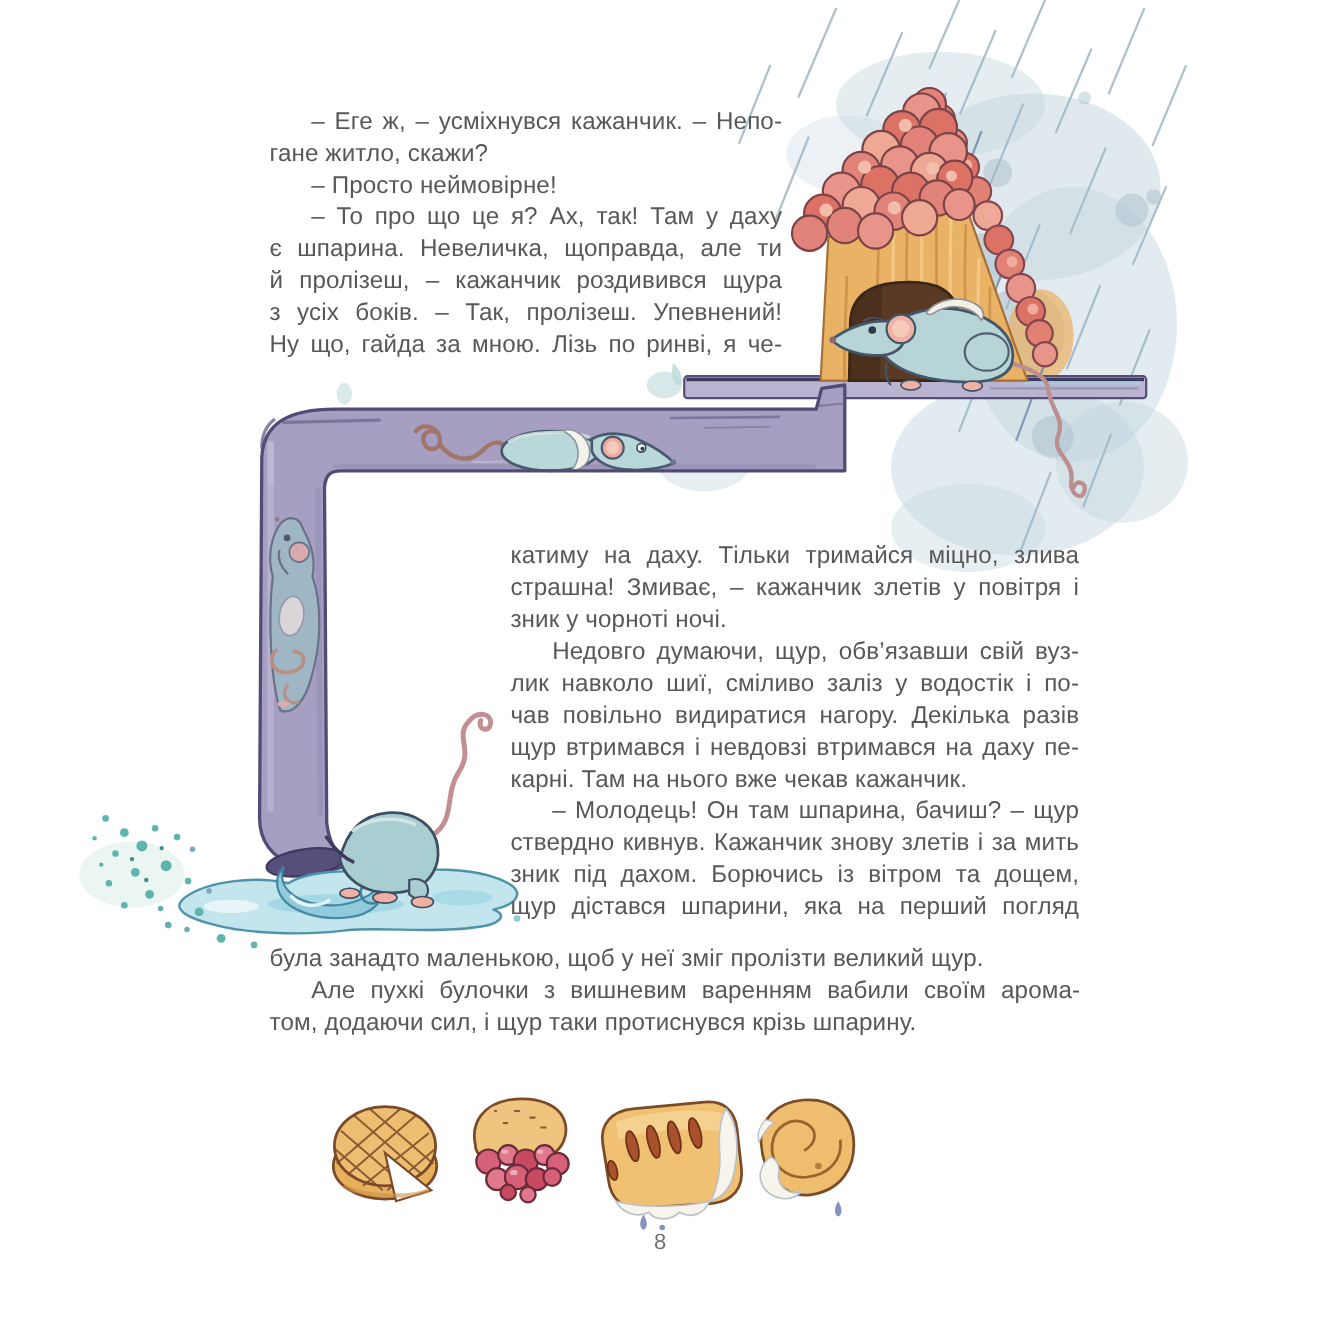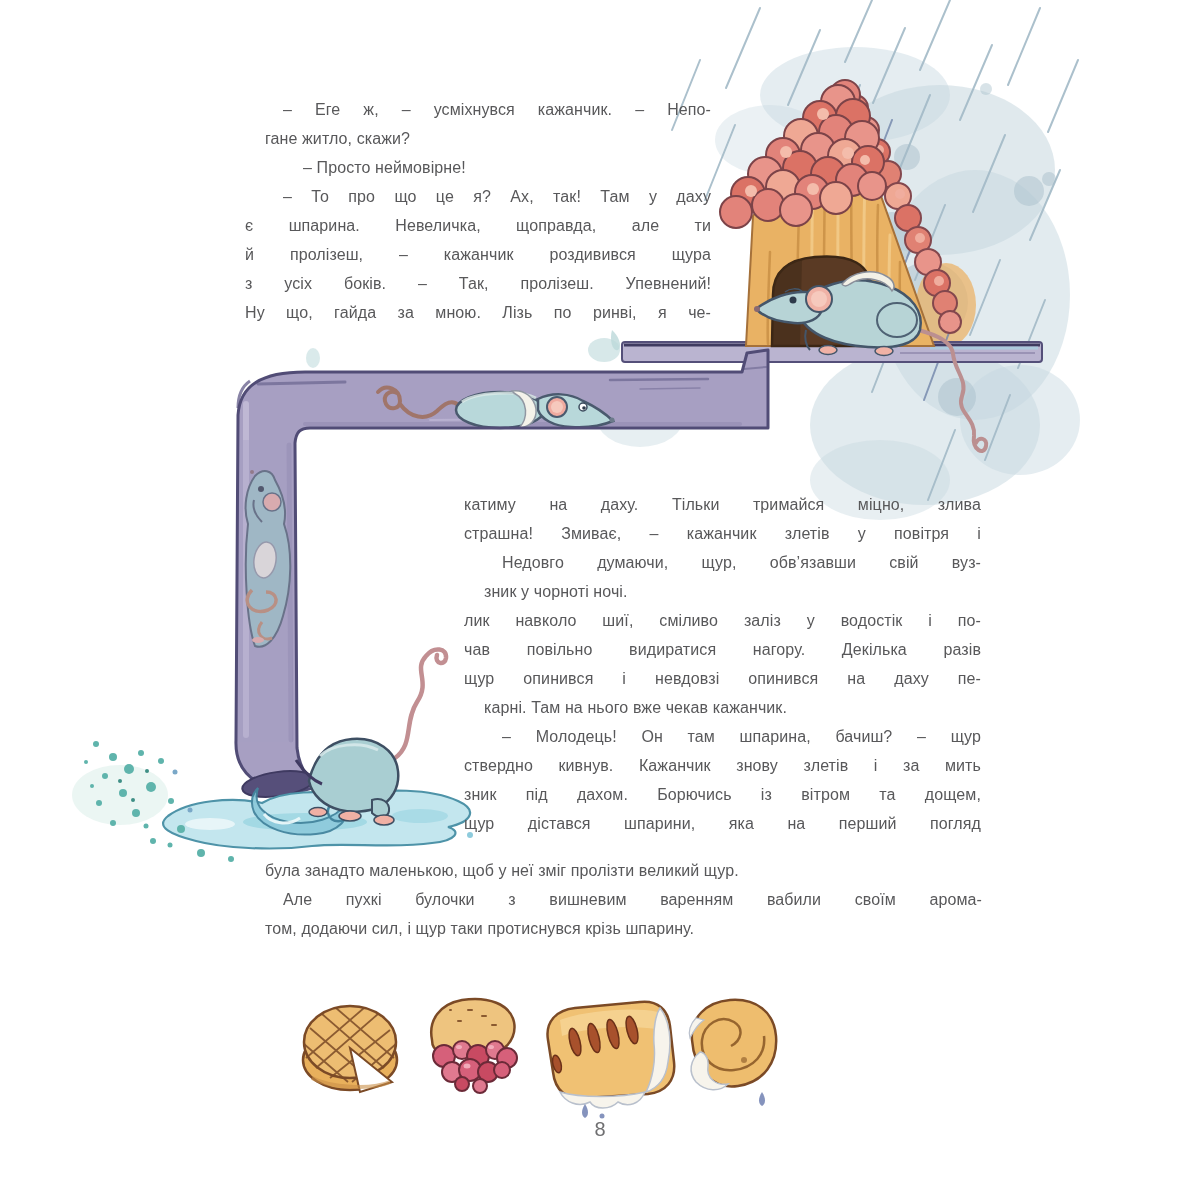--- a/index.html
+++ b/index.html
@@ -1,21 +1,21 @@
 <!DOCTYPE html>
 <html><head>
 <meta charset="utf-8">
 <style>
   html,body{margin:0;padding:0;background:#ffffff;}
   body{width:1200px;height:1200px;position:relative;font-family:"Liberation Sans",sans-serif;overflow:hidden;}
   .page{position:absolute;inset:0;background:#ffffff;}
   svg.art{position:absolute;left:0;top:0;}
-  .textcol{position:absolute;color:#58585a;font-size:16px;line-height:29px;letter-spacing:0.1px;}
+  .textcol{position:absolute;color:#58585a;font-size:22px;line-height:29px;letter-spacing:0.1px;}
   .line{text-align:justify;text-align-last:justify;height:29px;}
-  .line.nj{text-align-last:left;margin-left:20px;}
+  .line.nj{text-align-last:left;}
   .line.ind{text-indent:38px;}
   #block-left{left:245px;top:95px;width:466px;}
   #block-right{left:464px;top:490px;width:517px;}
   #block-bottom{left:245px;top:856px;width:737px;}
   .pageno{position:absolute;left:0;top:1118px;width:1200px;text-align:center;
           font-size:20px;color:#6f6f71;}
 </style>
 </head>
 <body>
 
@@ -337,25 +337,25 @@
       <div class="line ind nj">– Просто неймовірне!</div>
       <div class="line ind">– То про що це я? Ах, так! Там у даху</div>
       <div class="line">є шпарина. Невеличка, щоправда, але ти</div>
       <div class="line">й пролізеш, – кажанчик роздивився щура</div>
       <div class="line">з усіх боків. – Так, пролізеш. Упевнений!</div>
       <div class="line">Ну що, гайда за мною. Лізь по ринві, я че-</div>
     </div>
   <div id="block-right" class="textcol">
       <div class="line">катиму на даху. Тільки тримайся міцно, злива</div>
       <div class="line">страшна! Змиває, – кажанчик злетів у повітря і</div>
+      <div class="line nj">зник у чорноті ночі.</div>
       <div class="line ind">Недовго думаючи, щур, обв’язавши свій вуз-</div>
-      <div class="line nj">зник у чорноті ночі.</div>
       <div class="line">лик навколо шиї, сміливо заліз у водостік і по-</div>
       <div class="line">чав повільно видиратися нагору. Декілька разів</div>
-      <div class="line">щур опинився і невдовзі опинився на даху пе-</div>
+      <div class="line">щур втримався і невдовзі втримався на даху пе-</div>
       <div class="line nj">карні. Там на нього вже чекав кажанчик.</div>
       <div class="line ind">– Молодець! Он там шпарина, бачиш? – щур</div>
       <div class="line">ствердно кивнув. Кажанчик знову злетів і за мить</div>
       <div class="line">зник під дахом. Борючись із вітром та дощем,</div>
       <div class="line">щур дістався шпарини, яка на перший погляд</div>
     </div>
   <div id="block-bottom" class="textcol">
       <div class="line nj">була занадто маленькою, щоб у неї зміг пролізти великий щур.</div>
       <div class="line ind">Але пухкі булочки з вишневим варенням вабили своїм арома-</div>
       <div class="line nj">том, додаючи сил, і щур таки протиснувся крізь шпарину.</div>

